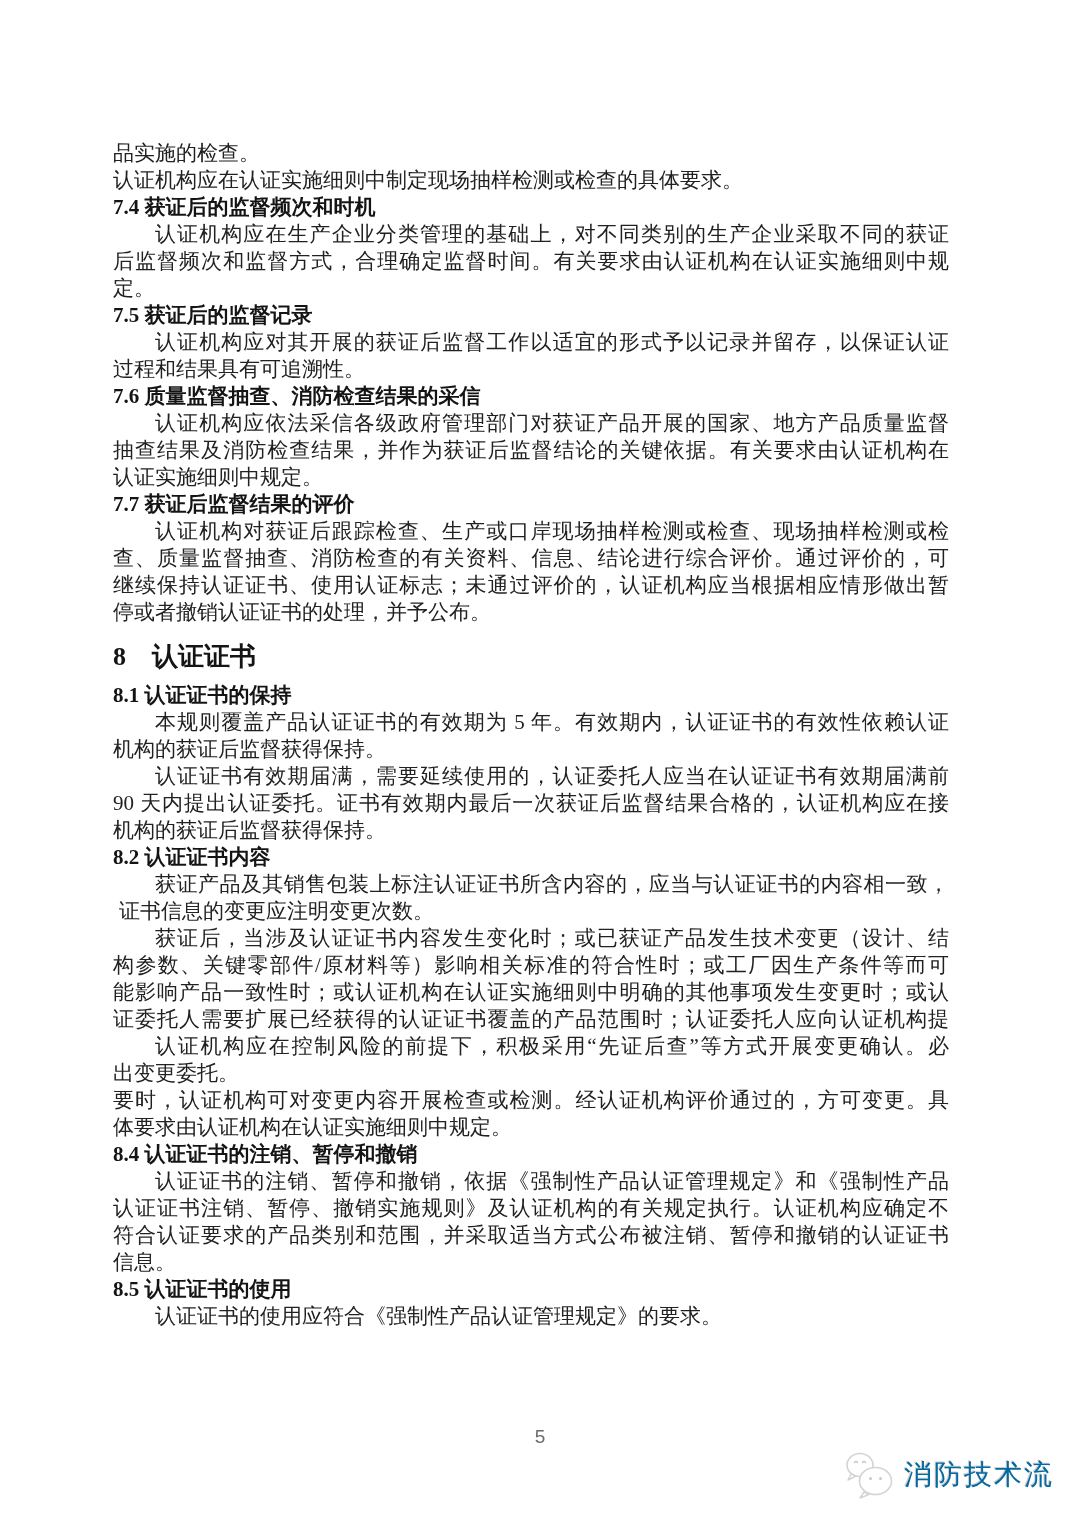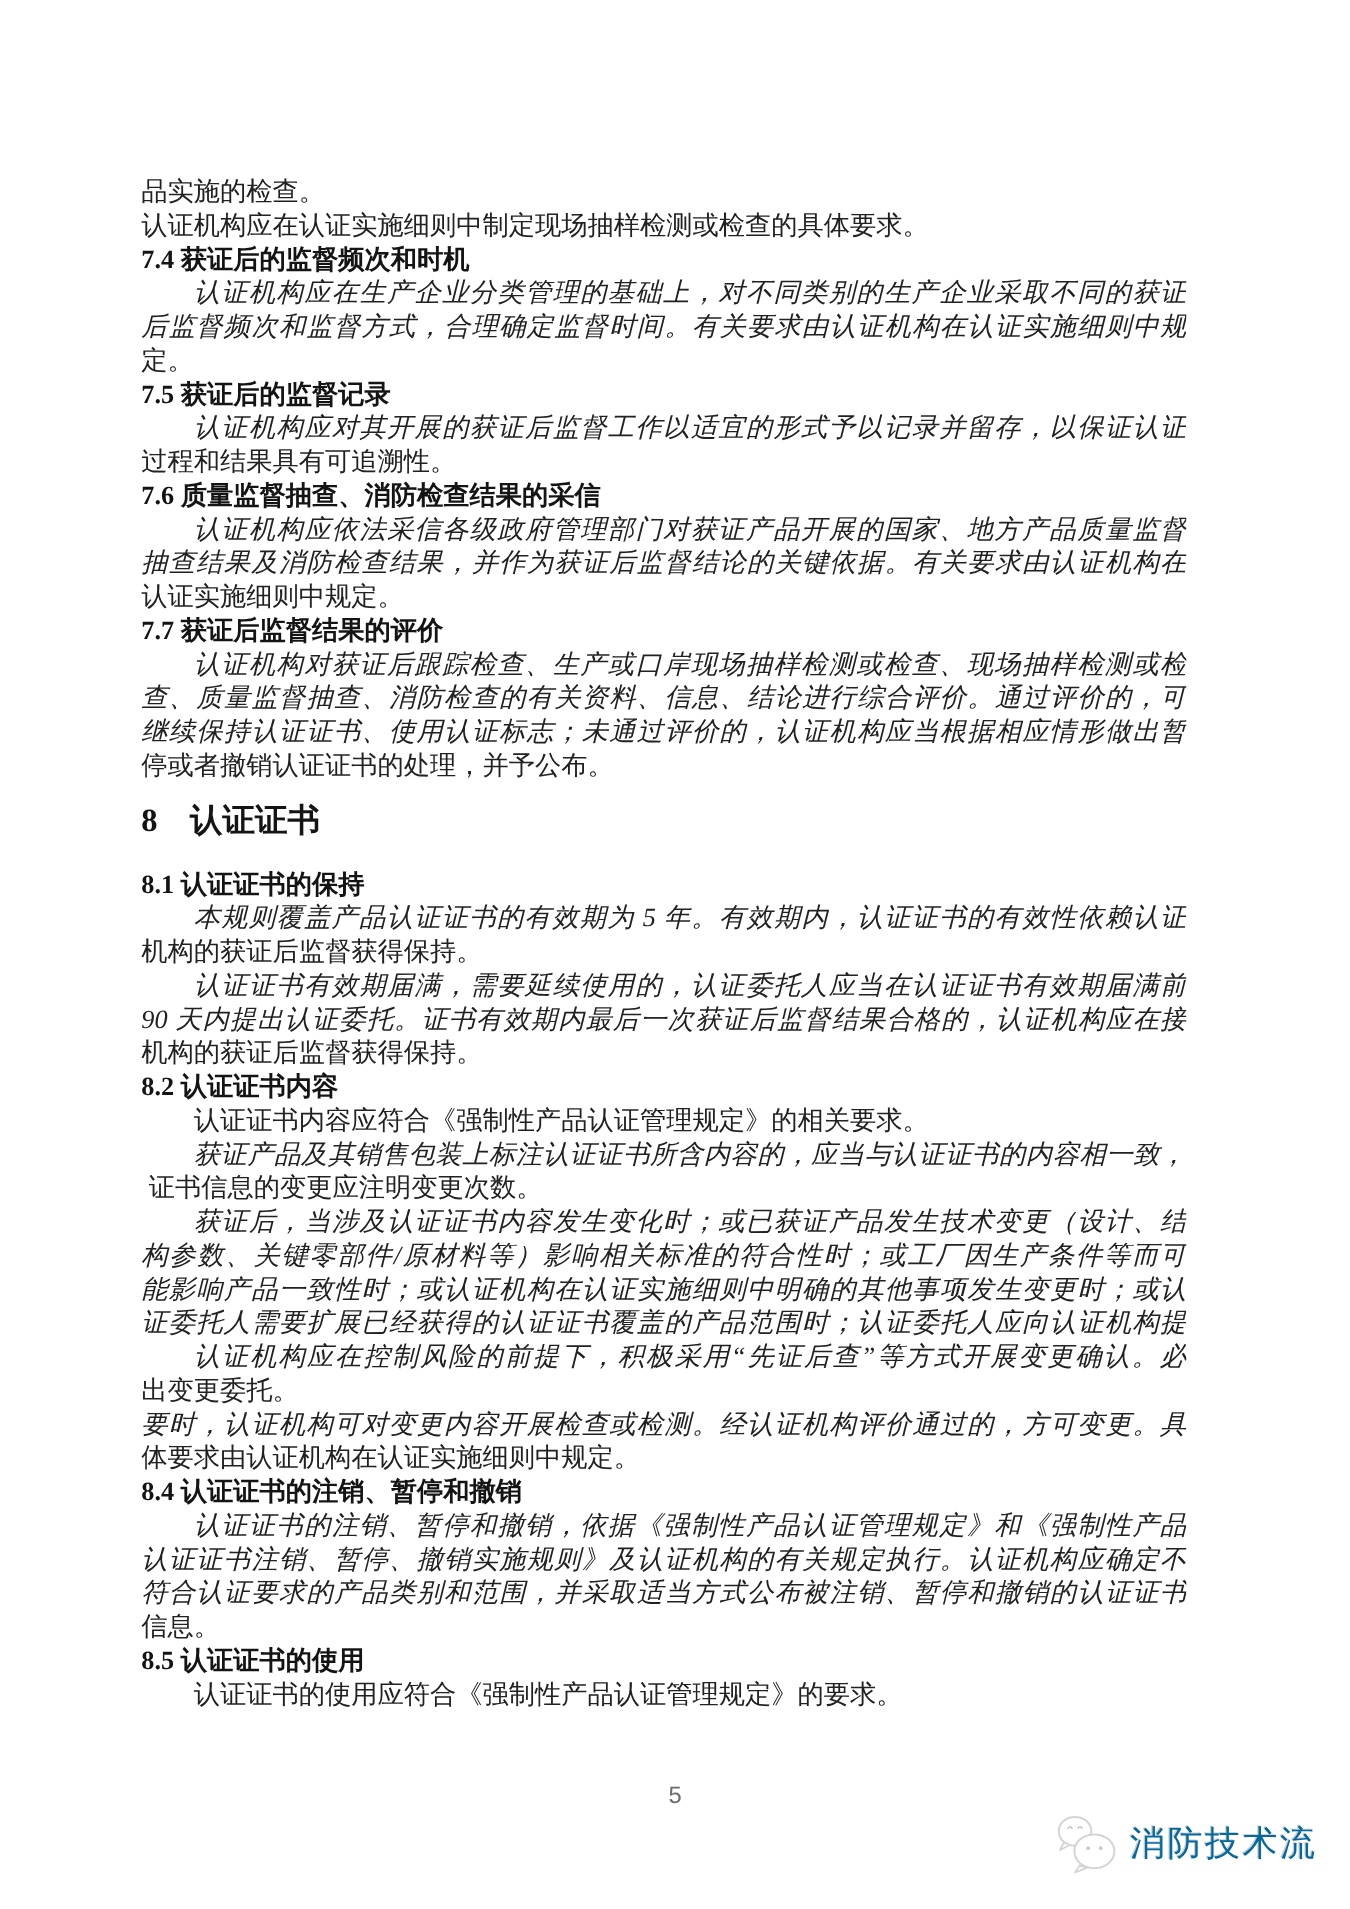--- a/index.html
+++ b/index.html
@@ -16,39 +16,39 @@
     top:140px;left:113px;width:836px;
   }
   .line{
     font-size:21px;
     line-height:27px;
     height:27px;
     overflow:hidden;
     text-align:justify;
     color:#212121;
   }
-  .line.fill{text-align-last:justify;font-style:italic;}
+  .line.fill{text-align-last:justify;}
   .line.indent{text-indent:42px;}
   .line.hang{padding-left:6px;}
   .heading{
     font-size:21px;
     line-height:27px;
     height:27px;
     overflow:hidden;
     font-weight:700;
     color:#141414;
     font-family:"Liberation Serif","DejaVu Serif",serif;
   }
   .chapter{
     font-size:26px;
     line-height:34px;
     height:34px;
     overflow:hidden;
     font-weight:700;
-    margin:14px 0 20px 0;
+    margin:14px 0 8px 0;
     color:#141414;
   }
   .page-number{
     position:absolute;
     top:1426px;left:0;width:1080px;
     text-align:center;
     font-size:19px;
     color:#6b6b6b;
     font-family:"Liberation Sans","DejaVu Sans",sans-serif;
   }
@@ -92,21 +92,20 @@
       <div class="line fill">继续保持认证证书、使用认证标志；未通过评价的，认证机构应当根据相应情形做出暂</div>
       <div class="line">停或者撤销认证证书的处理，并予公布。</div>
       <div class="chapter">8　认证证书</div>
       <div class="heading">8.1 认证证书的保持</div>
       <div class="line fill indent">本规则覆盖产品认证证书的有效期为 5 年。有效期内，认证证书的有效性依赖认证</div>
       <div class="line">机构的获证后监督获得保持。</div>
       <div class="line fill indent">认证证书有效期届满，需要延续使用的，认证委托人应当在认证证书有效期届满前</div>
       <div class="line fill">90 天内提出认证委托。证书有效期内最后一次获证后监督结果合格的，认证机构应在接</div>
       <div class="line">机构的获证后监督获得保持。</div>
       <div class="heading">8.2 认证证书内容</div>
-      <div class="line indent">认证证书内容应符合《强制性产品认证管理规定》的相关要求。</div>
       <div class="line fill indent">获证产品及其销售包装上标注认证证书所含内容的，应当与认证证书的内容相一致，</div>
       <div class="line hang">证书信息的变更应注明变更次数。</div>
       <div class="line fill indent">获证后，当涉及认证证书内容发生变化时；或已获证产品发生技术变更（设计、结</div>
       <div class="line fill">构参数、关键零部件/原材料等）影响相关标准的符合性时；或工厂因生产条件等而可</div>
       <div class="line fill">能影响产品一致性时；或认证机构在认证实施细则中明确的其他事项发生变更时；或认</div>
       <div class="line fill">证委托人需要扩展已经获得的认证证书覆盖的产品范围时；认证委托人应向认证机构提</div>
       <div class="line fill indent">认证机构应在控制风险的前提下，积极采用“先证后查”等方式开展变更确认。必</div>
       <div class="line">出变更委托。</div>
       <div class="line fill">要时，认证机构可对变更内容开展检查或检测。经认证机构评价通过的，方可变更。具</div>
       <div class="line">体要求由认证机构在认证实施细则中规定。</div>

